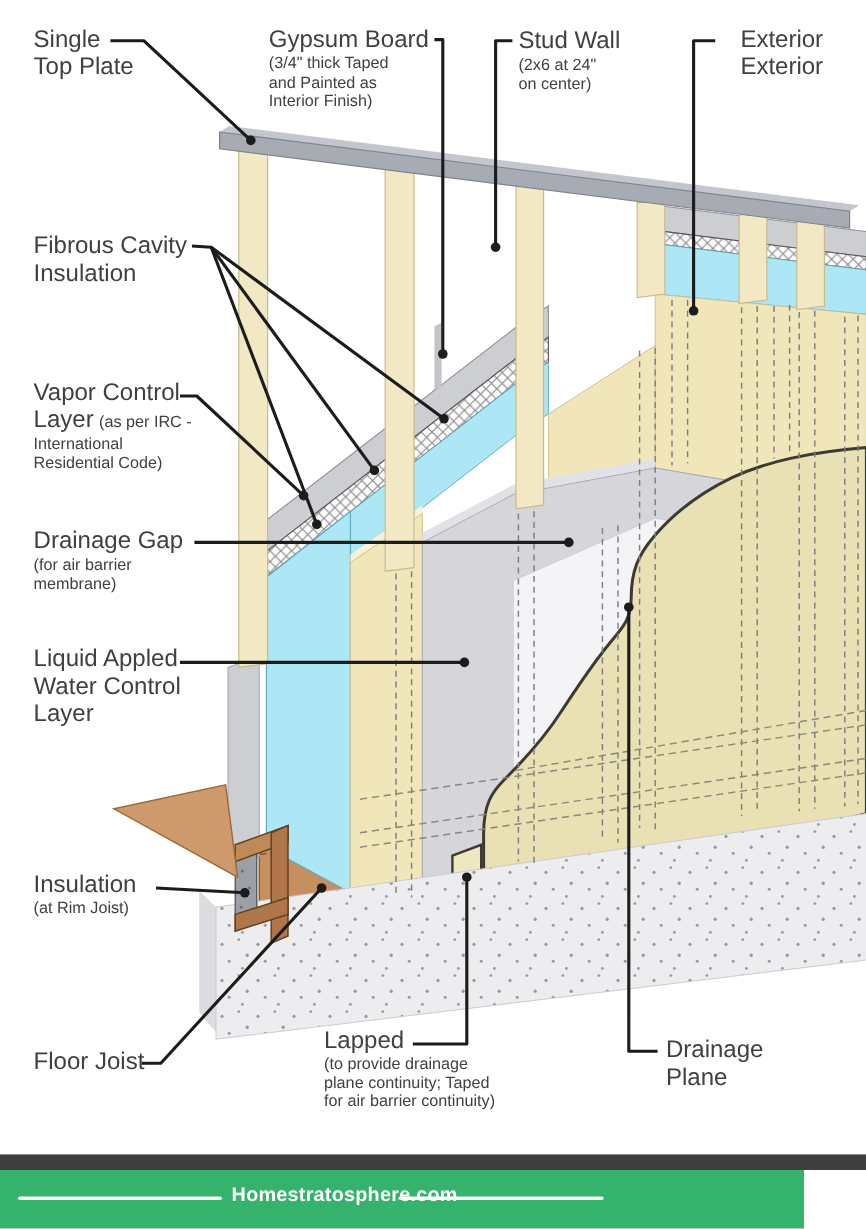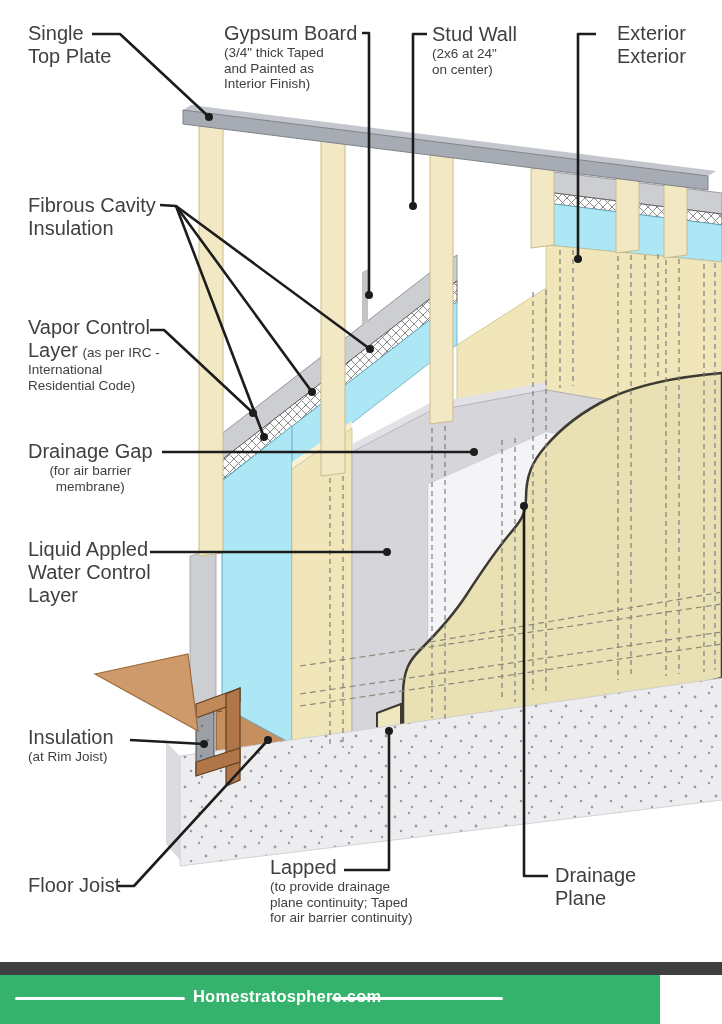--- a/index.html
+++ b/index.html
@@ -5,21 +5,21 @@
   html,body{margin:0;padding:0;background:#ffffff;}
   #page{position:relative;width:722px;height:1024px;background:#ffffff;overflow:hidden;
         font-family:"Liberation Sans",sans-serif;}
   #diagram-svg{position:absolute;left:0;top:0;}
   .label{position:absolute;color:#404040;}
   .label .title{display:block;font-size:20px;line-height:23px;font-weight:400;}
   .label .sub{display:block;font-size:13.5px;line-height:15.5px;font-weight:400;}
   .inline-title{font-size:20px;line-height:23px;}
   .inline-sub{font-size:13.5px;}
   #footer-dark{position:absolute;left:0;top:962px;width:722px;height:13px;background:#3f3f41;}
-  #footer-green{position:absolute;left:0;top:975px;width:660px;height:49px;background:#35b26b;}
+  #footer-green{position:absolute;left:0;top:975px;width:660px;height:49px;background:#35b26b;padding-left:10px;}
   .footer-line{position:absolute;top:22px;height:3px;background:#ffffff;border-radius:2px;}
   #footer-line-left{left:15px;width:170px;}
   #footer-line-right{left:332px;width:171px;}
   #footer-text{position:absolute;left:193px;top:12px;width:140px;text-align:center;
                color:#ffffff;font-size:16.5px;font-weight:700;letter-spacing:.2px;}
 </style>
 </head>
 <body>
 
 <div id="page">
@@ -170,21 +170,21 @@
   <div class="label" style="left:28px;top:316px;">
     <span class="title">Vapor Control</span>
     <span style="display:block;">
       <span class="inline-title">Layer</span>
       <span class="inline-sub">(as per IRC -</span>
     </span>
     <span class="sub">International</span>
     <span class="sub">Residential Code)</span>
   </div>
 
-  <div class="label" style="left:28px;top:440px;text-align:center;">
+  <div class="label" style="left:28px;top:440px;">
     <span class="title">Drainage Gap</span>
     <span class="sub">(for air barrier</span>
     <span class="sub">membrane)</span>
   </div>
 
   <div class="label" style="left:28px;top:538px;">
     <span class="title">Liquid Appled</span>
     <span class="title">Water Control</span>
     <span class="title">Layer</span>
   </div>

